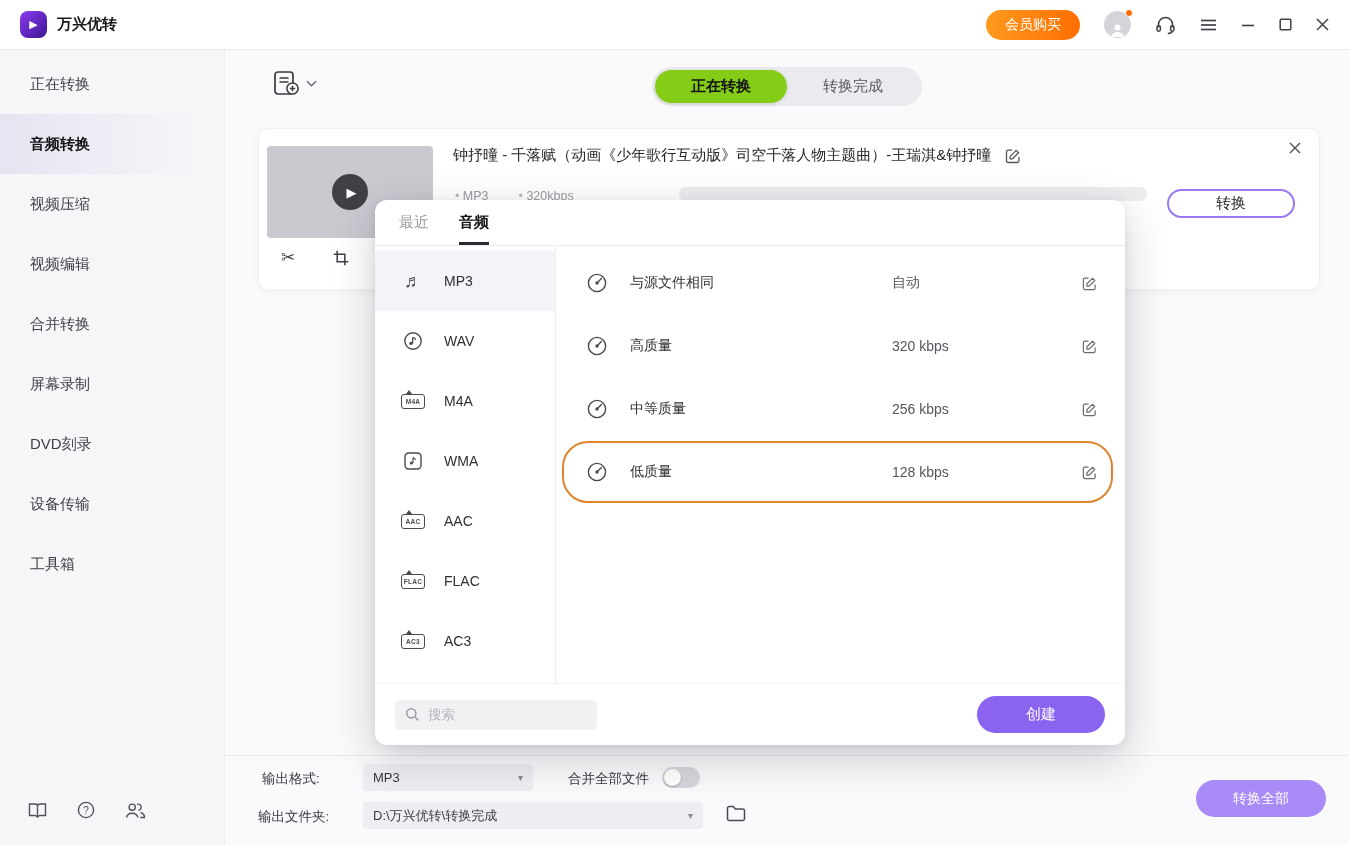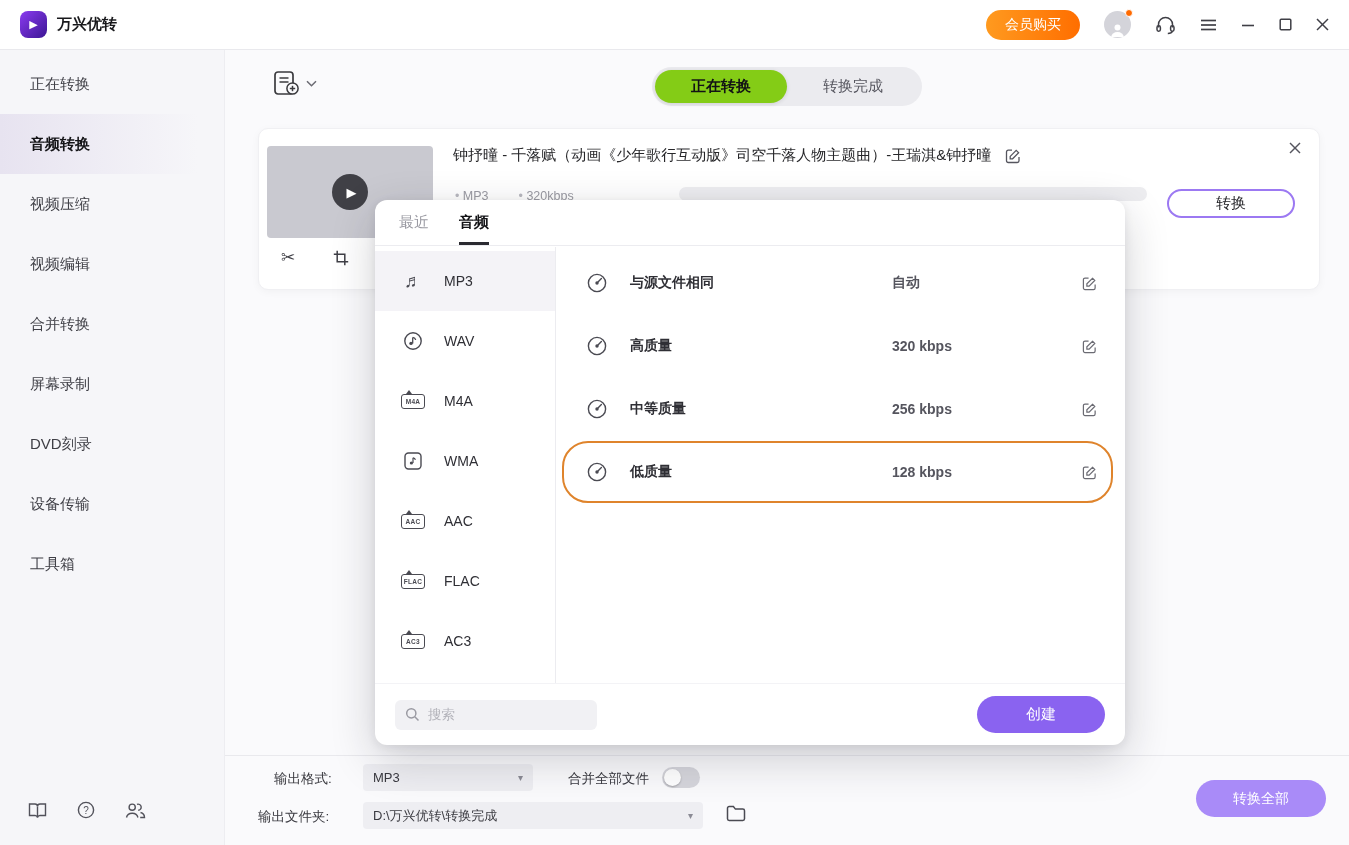--- a/index.html
+++ b/index.html
@@ -74,21 +74,21 @@
     font-size:14px; color:#2f2f35; cursor:pointer; }
   .fmt-row.selected { background:#f4f3f7; }
   .fmt-icon { width:28px; display:flex; justify-content:center; align-items:center; color:#4a4a52; }
   .note-glyph { font-size:18px; line-height:1; }
   .fmt-badge { position:relative; border:1.4px solid #4a4a52; border-radius:3px; font-size:6.5px;
     font-weight:700; padding:3px 2px; min-width:24px; text-align:center; color:#4a4a52; letter-spacing:.3px; }
   .fmt-badge::before { content:""; position:absolute; top:-5px; left:4px;
     border-left:3px solid transparent; border-right:3px solid transparent; border-bottom:4px solid #4a4a52; }
   .q-list { flex:1; padding-top:4px; }
   .q-row { height:62px; margin:1px 12px 1px 6px; border:2px solid transparent; border-radius:26px;
-    display:flex; align-items:center; padding:0 14px 0 22px; cursor:pointer;font-weight:bold; }
+    display:flex; align-items:center; padding:0 14px 0 22px; cursor:pointer; }
   .q-row.highlight { border-color:#df842c; }
   .q-icon { width:24px; margin-right:20px; display:flex; align-items:center; }
   .q-label { width:262px; font-size:14px; color:#2f2f35; }
   .q-value { width:190px; font-size:14px; color:#55555e; }
   .q-edit { margin-left:auto; display:flex; cursor:pointer; }
   .dlg-foot { position:absolute; bottom:0; left:0; right:0; height:62px; display:flex; align-items:center;
     padding:0 20px; border-top:1px solid #f3f3f6; }
   .search-box { width:202px; height:30px; background:#f1f1f4; border-radius:6px; display:flex;
     align-items:center; padding:0 10px; gap:8px; }
   .search-box input { border:none; background:transparent; outline:none; font-size:13.5px; color:#333;
@@ -274,21 +274,21 @@
     <div class="card-close">
       <svg width="12" height="12" viewBox="0 0 12 12" stroke="#55555e" stroke-width="1.4">
           <line x1="1" y1="1" x2="11" y2="11"></line>
           <line x1="11" y1="1" x2="1" y2="11"></line>
         </svg>
     </div>
   </div>
 
   <div class="footer">
     <div class="f-row f-row1">
-      <span class="f-label" style="left:16px;">输出格式:</span>
+      <span class="f-label" style="left:4px;">输出格式:</span>
       <div class="f-select sel-format">
         <span>MP3</span>
         <span class="chev">▾</span>
       </div>
       <span class="f-label merge-label">合并全部文件</span>
       <div class="toggle">
           <span class="knob"></span>
         </div>
     </div>
     <div class="f-row f-row2">

